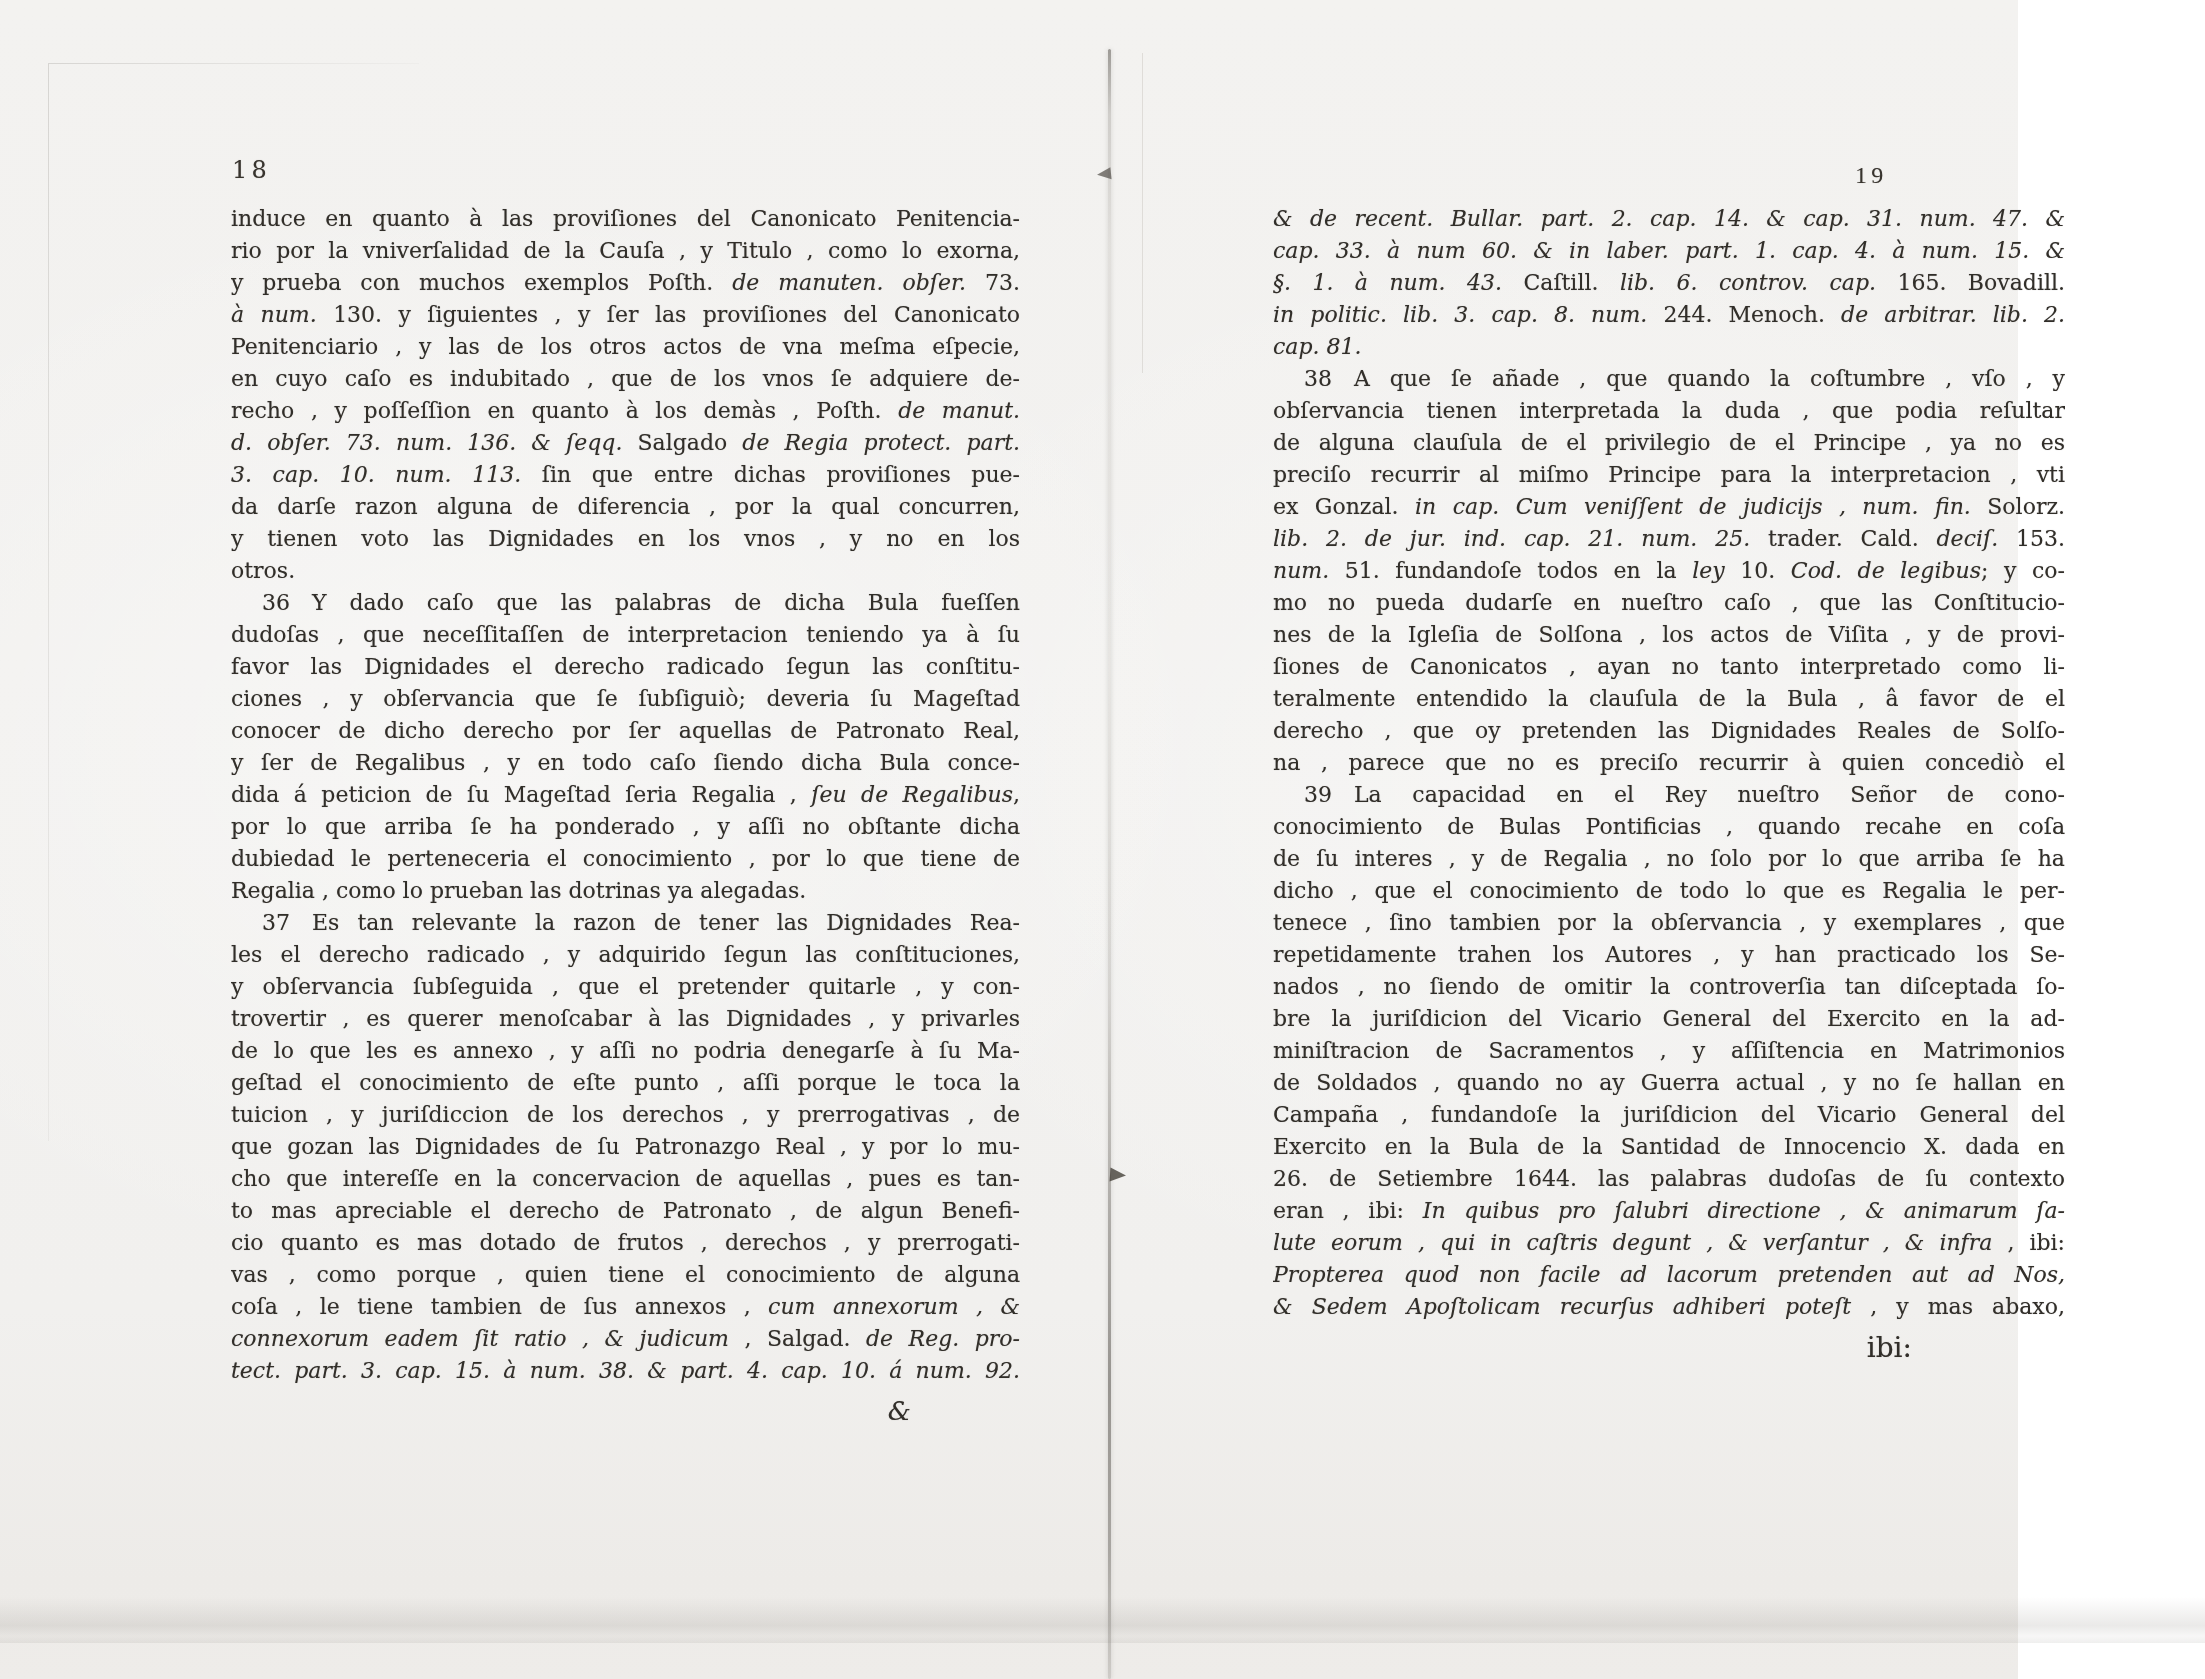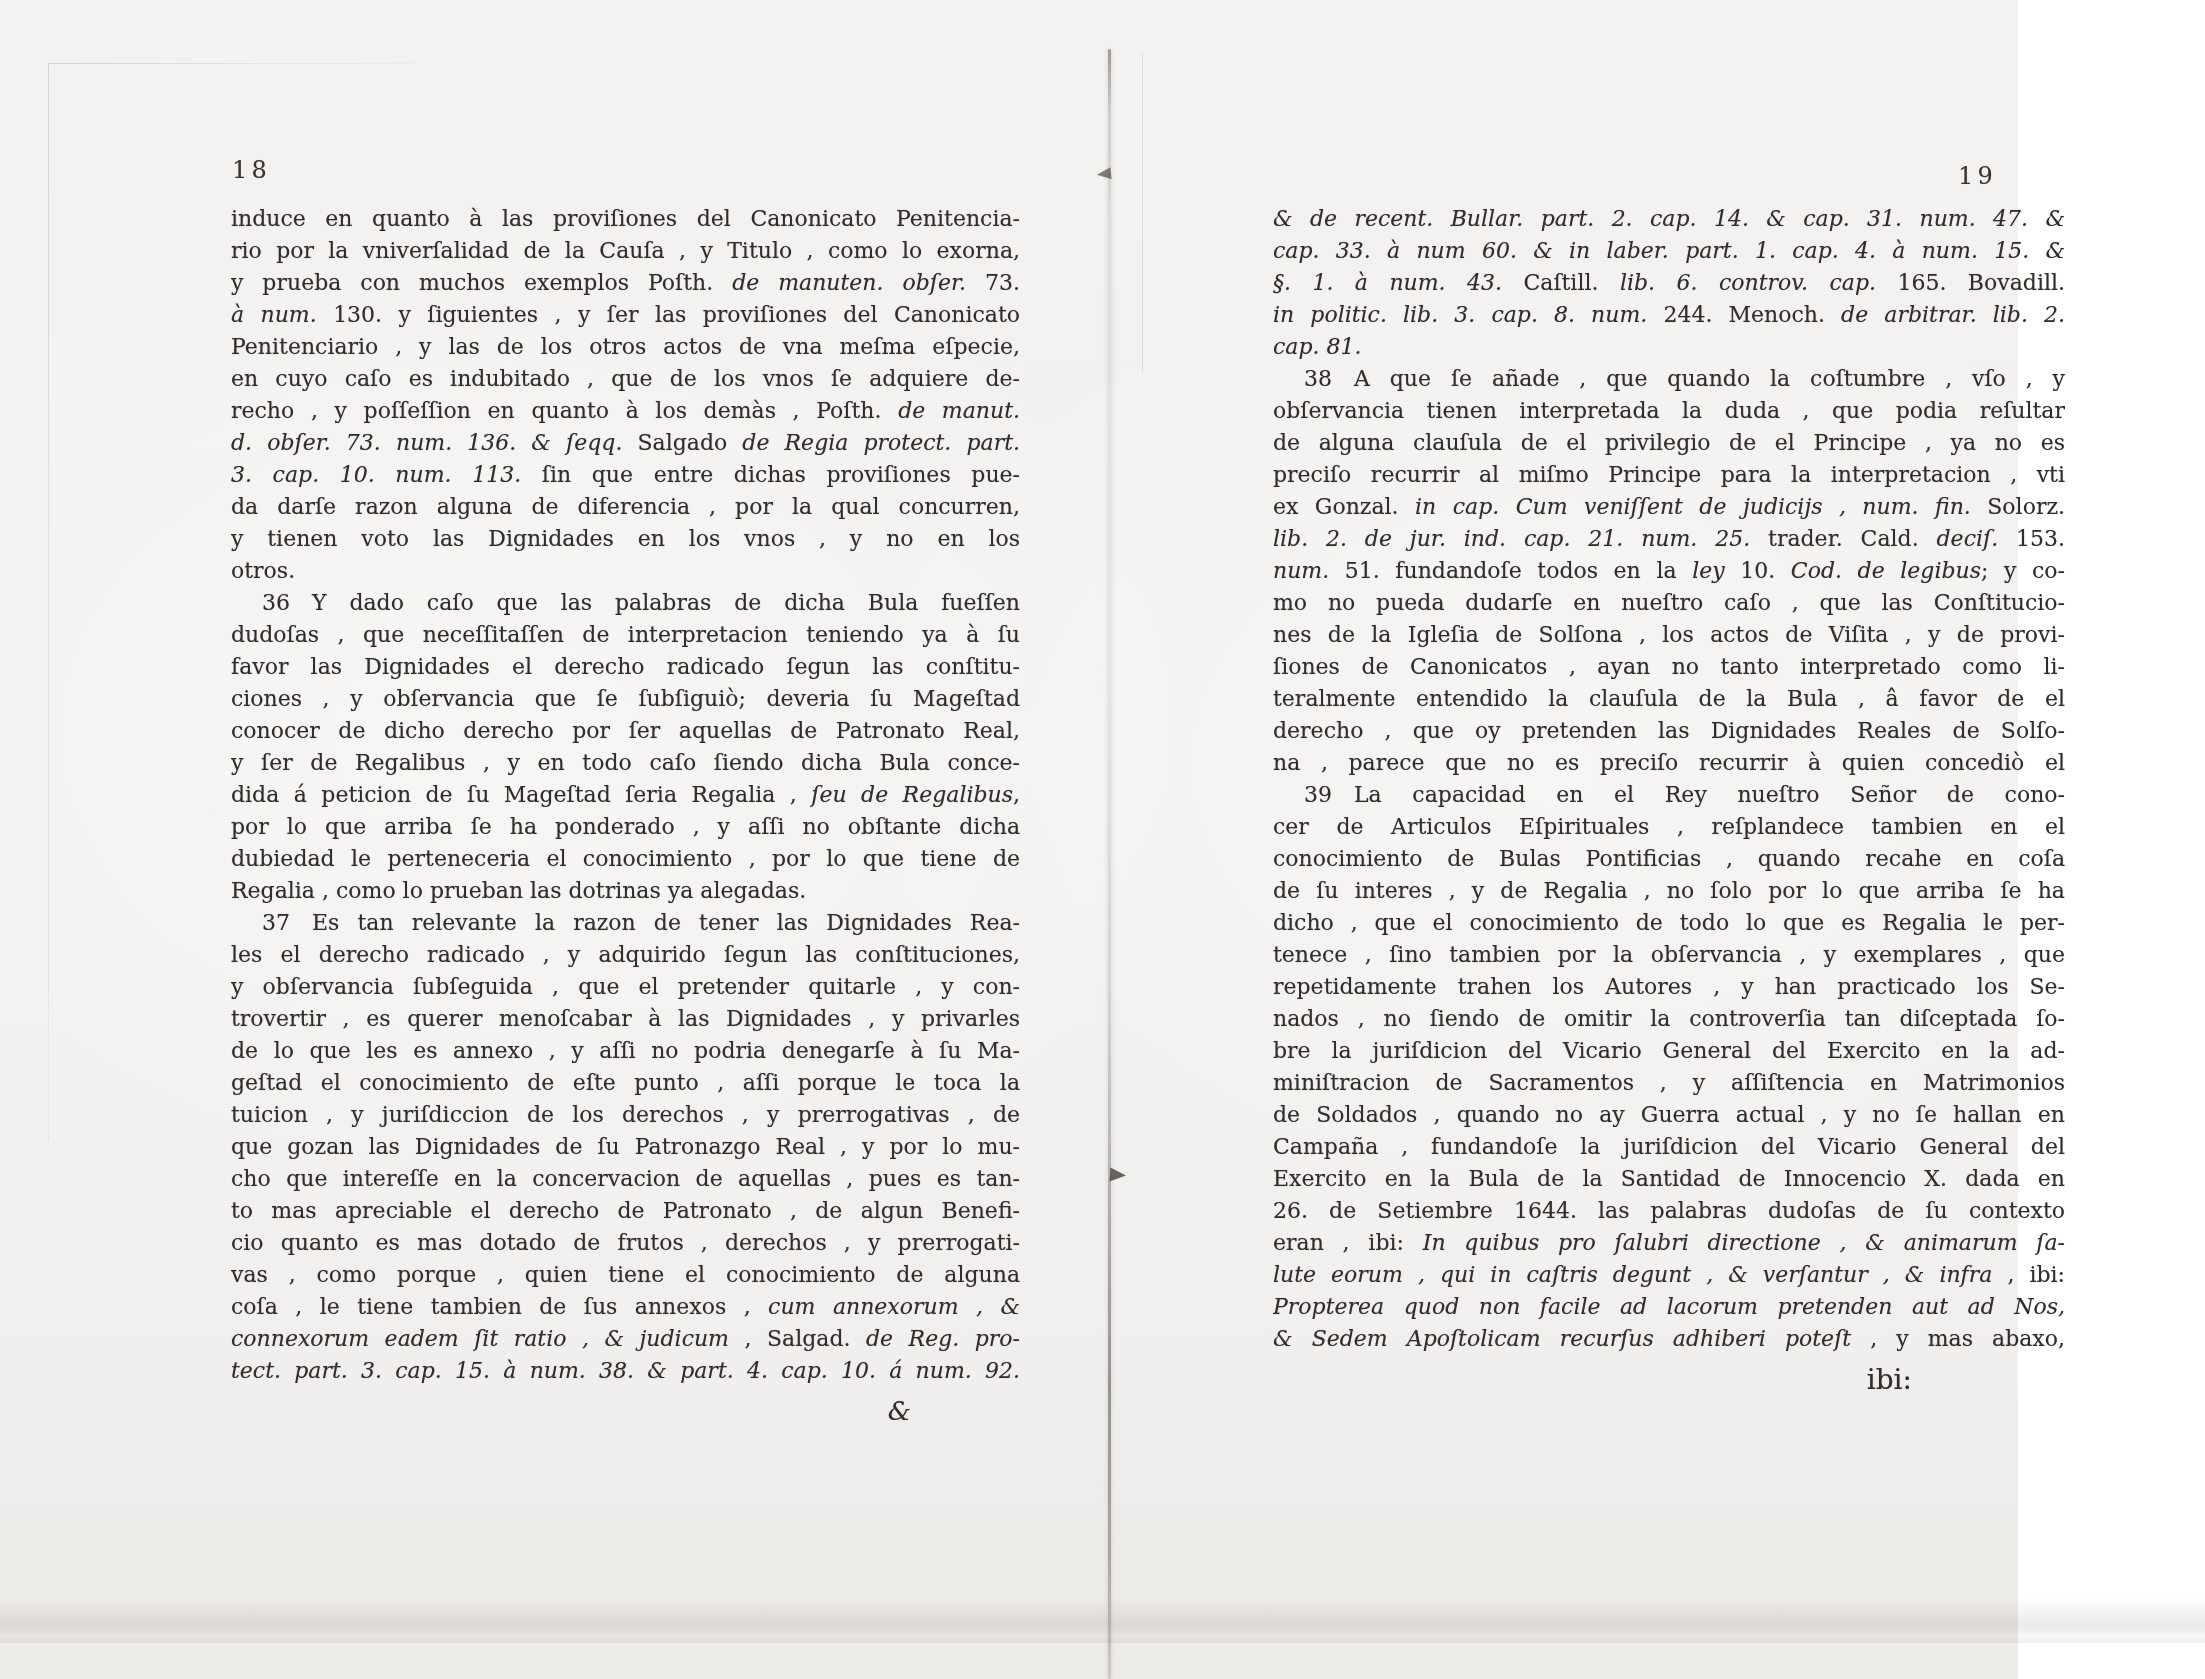--- a/index.html
+++ b/index.html
@@ -21,21 +21,21 @@
 
   
   .pagenum {
     position: absolute;
     font-size: 24px;
     letter-spacing: 4.2px;
     color: #38342e;
     text-shadow: 0 0 0.9px rgba(56,52,46,0.35);
   }
   .pagenum.left  { left: 232px;  top: 156px; }
-  .pagenum.right { left: 1958px; top: 162px; }
+  .pagenum.right { left: 1855px; top: 162px; font-family: Liberation Serif, serif; }
 
   .textblock {
     position: absolute;
     top: 203px;
     font-size: 22px;
     text-shadow: 0 0 0.9px rgba(49,46,41,0.38);
   }
   .textblock.left  { left: 231px;  width: 789px; }
   .textblock.right { left: 1273px; width: 792px; }
 
@@ -194,21 +194,20 @@
         <div class="line">ex Gonzal. <i>in cap. Cum veniſſent de judicijs , num. fin.</i> Solorz.</div>
         <div class="line"><i>lib. 2. de jur. ind. cap. 21. num. 25.</i> trader. Cald. <i>deciſ.</i> 153.</div>
         <div class="line"><i>num.</i> 51. fundandoſe todos en la <i>ley</i> 10. <i>Cod. de legibus</i>; y co-</div>
         <div class="line">mo no pueda dudarſe en nueſtro caſo , que las Conſtitucio-</div>
         <div class="line">nes de la Igleſia de Solſona , los actos de Viſita , y de provi-</div>
         <div class="line">ſiones de Canonicatos , ayan no tanto interpretado como li-</div>
         <div class="line">teralmente entendido la clauſula de la Bula , â favor de el</div>
         <div class="line">derecho , que oy pretenden las Dignidades Reales de Solſo-</div>
         <div class="line">na , parece que no es preciſo recurrir à quien concediò el</div>
         <div class="line indent">39 La capacidad en el Rey nueſtro Señor de cono-</div>
-        <div class="line">cer de Articulos Eſpirituales , reſplandece tambien en el</div>
         <div class="line">conocimiento de Bulas Pontificias , quando recahe en coſa</div>
         <div class="line">de ſu interes , y de Regalia , no ſolo por lo que arriba ſe ha</div>
         <div class="line">dicho , que el conocimiento de todo lo que es Regalia le per-</div>
         <div class="line">tenece , ſino tambien por la obſervancia , y exemplares , que</div>
         <div class="line">repetidamente trahen los Autores , y han practicado los Se-</div>
         <div class="line">nados , no ſiendo de omitir la controverſia tan diſceptada ſo-</div>
         <div class="line">bre la juriſdicion del Vicario General del Exercito en la ad-</div>
         <div class="line">miniſtracion de Sacramentos , y aſſiſtencia en Matrimonios</div>
         <div class="line">de Soldados , quando no ay Guerra actual , y no ſe hallan en</div>
         <div class="line">Campaña , fundandoſe la juriſdicion del Vicario General del</div>

